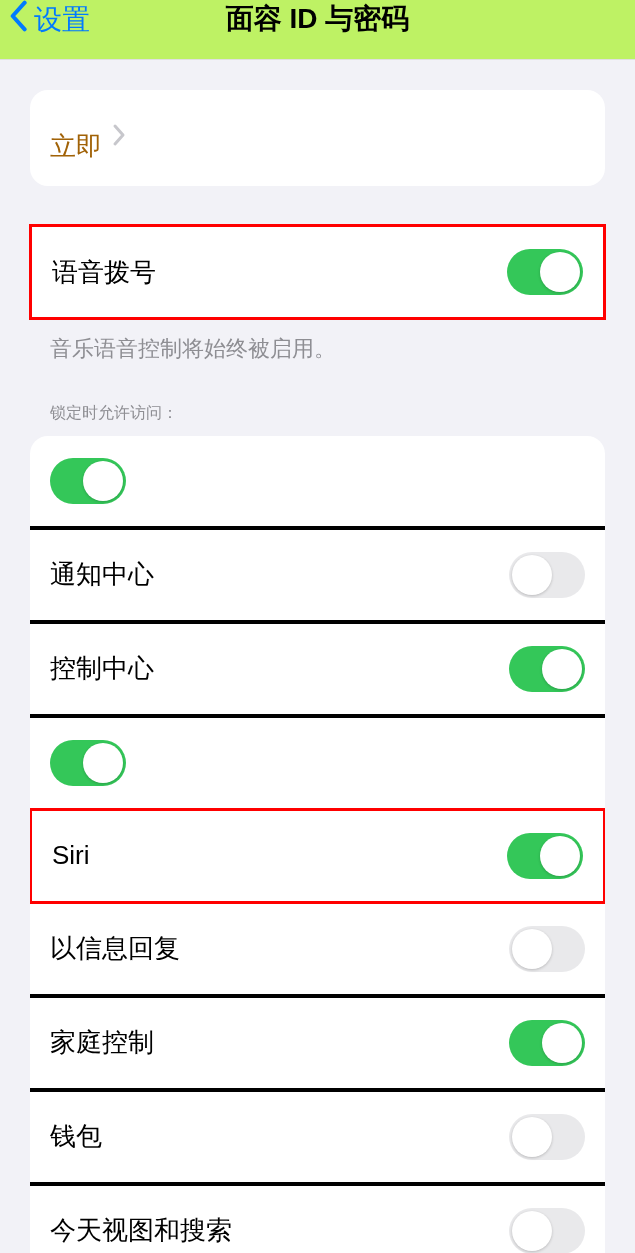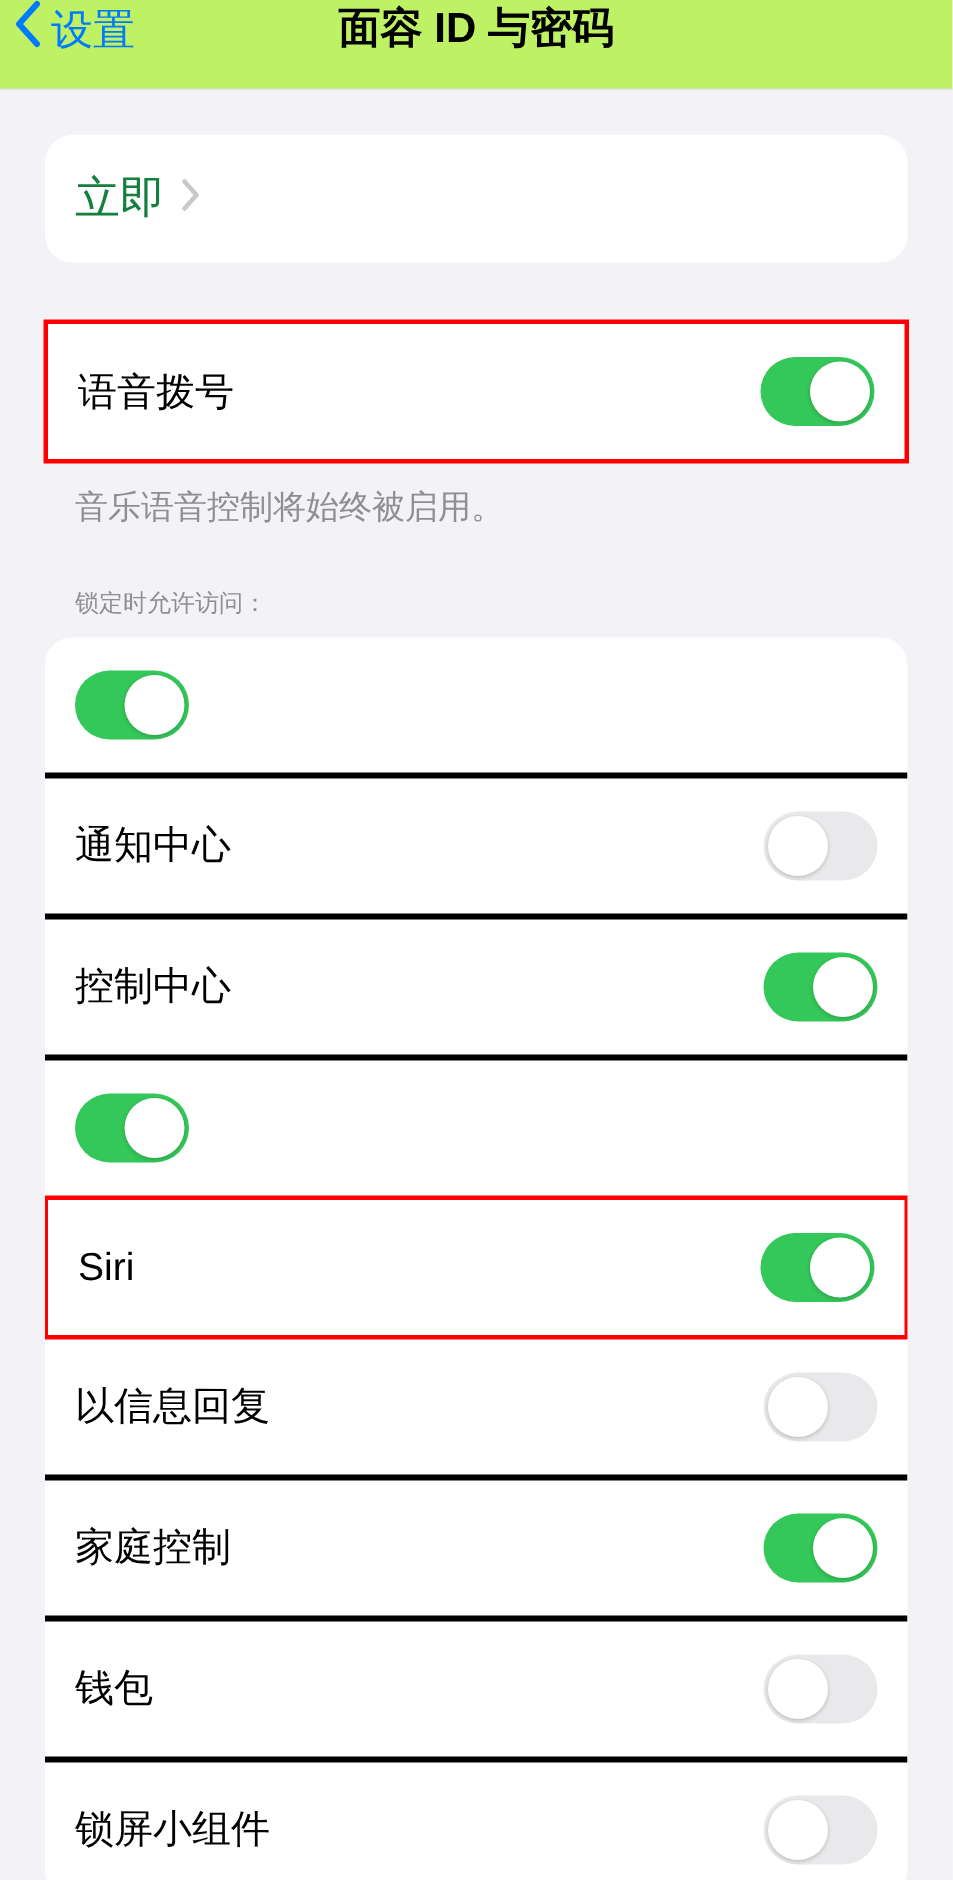--- a/index.html
+++ b/index.html
@@ -60,22 +60,23 @@
     .row-label {
       font-size: 26px;
       color: #000;
     }
     .row-right {
       display: flex;
       align-items: center;
       gap: 10px;
     }
     .row-value {
-      font-size: 30px;
-      color: #15803d;
+      font-size: 26px;
+      color: #a16207;
+      margin-top: 17px;
     }
     .chevron-right {
       color: #c7c7cc;
       font-size: 28px;
       font-weight: 300;
     }
     .footer-text {
       font-size: 22px;
       color: #8e8e93;
       padding: 14px 20px 0 20px;
@@ -218,20 +219,20 @@
           <div class="toggle-knob"></div>
         </div>
       </div>
       <div class="row">
         <span class="row-label">钱包</span>
         <div class="toggle off">
           <div class="toggle-knob"></div>
         </div>
       </div>
       <div class="row">
-        <span class="row-label">锁屏小组件</span>
+        <span class="row-label">今天视图和搜索</span>
         <div class="toggle off">
           <div class="toggle-knob"></div>
         </div>
       </div>
     </div>
 
 </div>
 
 </body></html>

